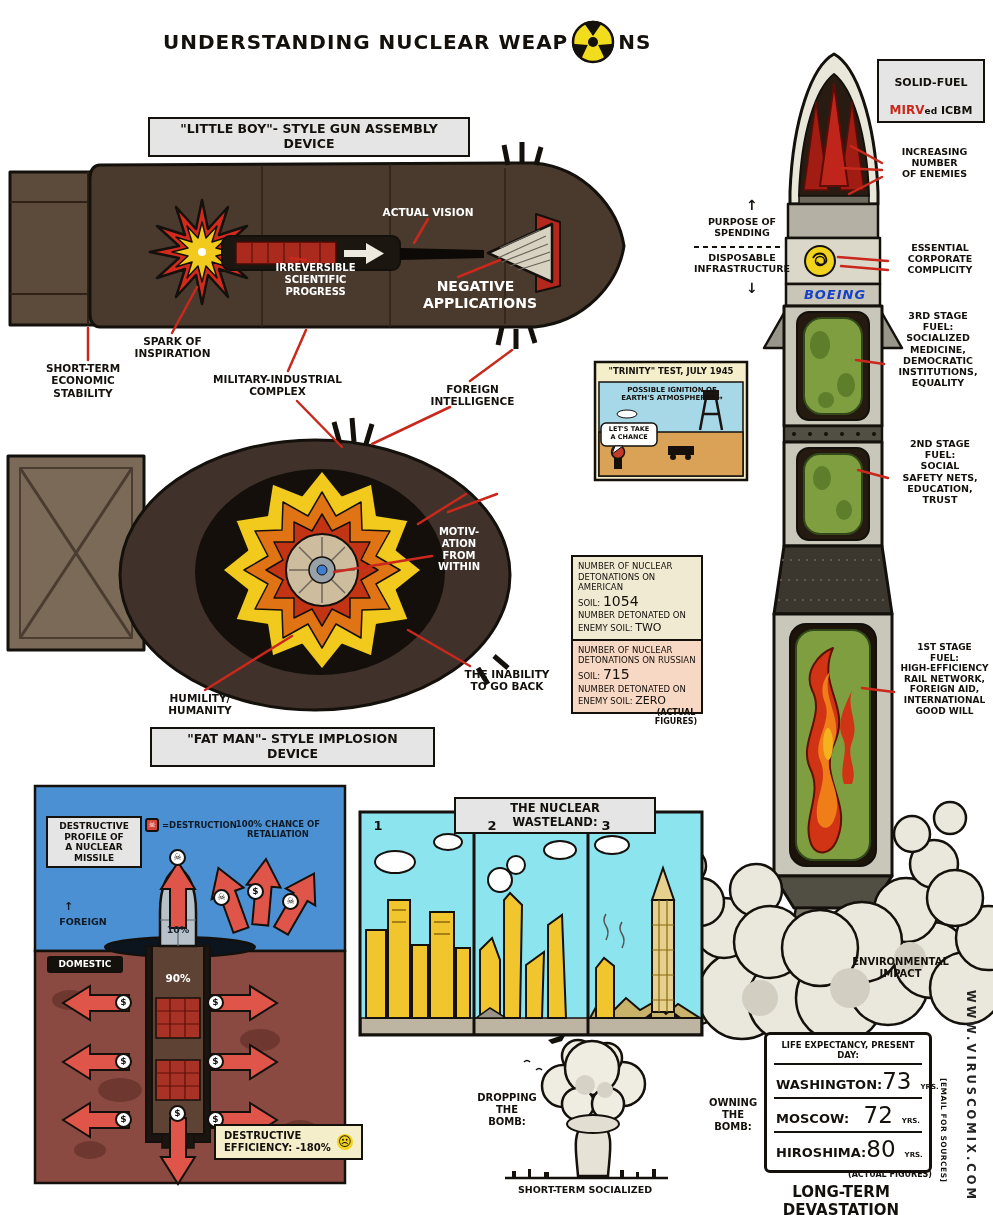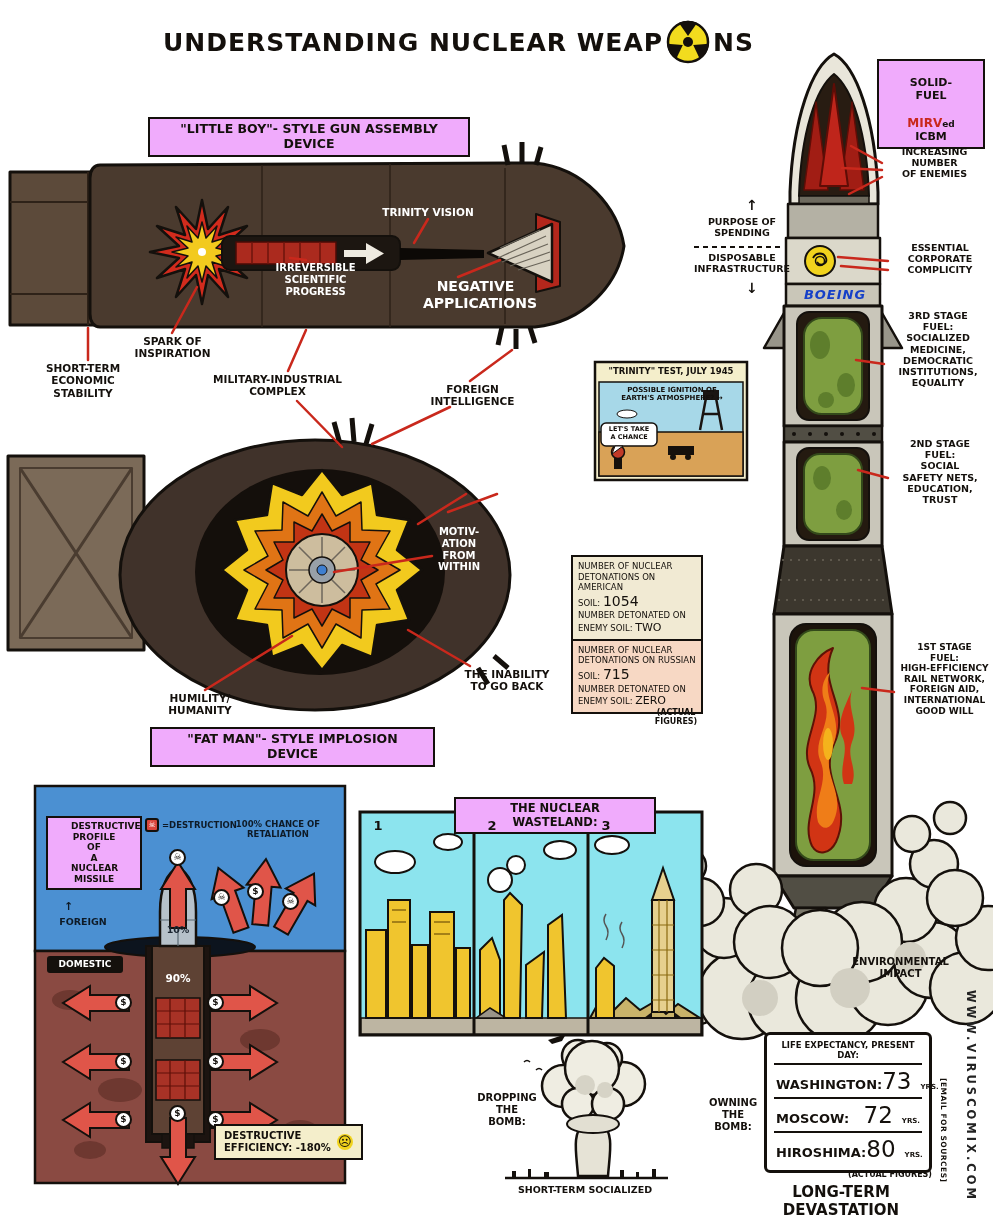--- a/index.html
+++ b/index.html
@@ -3,23 +3,23 @@
 <meta charset="utf-8">
 <style>
   *{margin:0;padding:0;box-sizing:border-box}
   html,body{background:#fff}
   #canvas{position:relative;width:993px;height:1215px;background:#fff;overflow:hidden;
           font-family:"DejaVu Sans",sans-serif;color:#14100c}
   #art{position:absolute;left:0;top:0}
   .lbl{position:absolute;font-weight:bold;white-space:pre-line;text-align:center;line-height:1.18;
        font-size:10px;color:#14100c}
   .white{color:#fff}
-  .box{background:#f0abfc;border:2px solid #14100c;padding:3px 23px}
+  .box{background:#e5e5e5;border:2px solid #14100c;padding:3px 10px}
   .title-row{position:absolute;left:163px;top:20px;display:flex;align-items:center;gap:3px;
-             font-size:25px;font-weight:bold;letter-spacing:1px}
+             font-size:20px;font-weight:bold;letter-spacing:1px}
   .coin{position:absolute;width:17px;height:17px;border-radius:50%;background:#fff;
         border:2px solid #14100c;display:flex;align-items:center;justify-content:center;
         font-size:9px;font-weight:bold;line-height:1}
   .legend-sq{position:absolute;left:145px;top:818px;width:14px;height:14px;background:#d8453c;
         border:2px solid #14100c;border-radius:3px;color:#fff;font-size:8px;line-height:10px;text-align:center}
   .pill{position:absolute;left:47px;top:956px;width:76px;height:17px;background:#14100c;color:#fff;
         font-size:9px;font-weight:bold;text-align:center;line-height:17px;border-radius:3px}
   .vert{writing-mode:vertical-rl;white-space:nowrap}
   .stats{position:absolute;left:571px;top:555px;width:132px;border:2.5px solid #14100c;font-weight:normal}
   .stats .sec{padding:4px 5px;white-space:pre-line;font-size:8.5px;line-height:1.25}
@@ -320,21 +320,21 @@
         <path d="M0,-6 L-9,-19 A21,21 0 0 1 9,-19 Z" transform="translate(22,22) rotate(120)"></path>
         <path d="M0,-6 L-9,-19 A21,21 0 0 1 9,-19 Z" transform="translate(22,22) rotate(240)"></path>
         <circle cx="22" cy="22" r="5"></circle>
       </g>
     </svg>
   </span>
   <span>NS</span>
 </div>
 
 <div class="lbl box" style="left:148px;top:117px;width:322px;font-size:12.5px">"LITTLE BOY"- STYLE GUN ASSEMBLY DEVICE</div>
-<div class="lbl white" style="left:378px;top:206px;width:100px;font-size:10.5px">TRINITY VISION</div>
+<div class="lbl white" style="left:378px;top:206px;width:100px;font-size:10.5px">ACTUAL VISION</div>
 <div class="lbl white" style="left:258px;top:262px;width:115px;font-size:10px">IRREVERSIBLE
 SCIENTIFIC
 PROGRESS</div>
 <div class="lbl white" style="left:423px;top:278px;width:105px;font-size:14px">NEGATIVE
 APPLICATIONS</div>
 <div class="lbl" style="left:120px;top:335px;width:105px;font-size:10.5px">SPARK OF
 INSPIRATION</div>
 <div class="lbl" style="left:28px;top:362px;width:110px;font-size:10.5px">SHORT-TERM
 ECONOMIC
 STABILITY</div>

